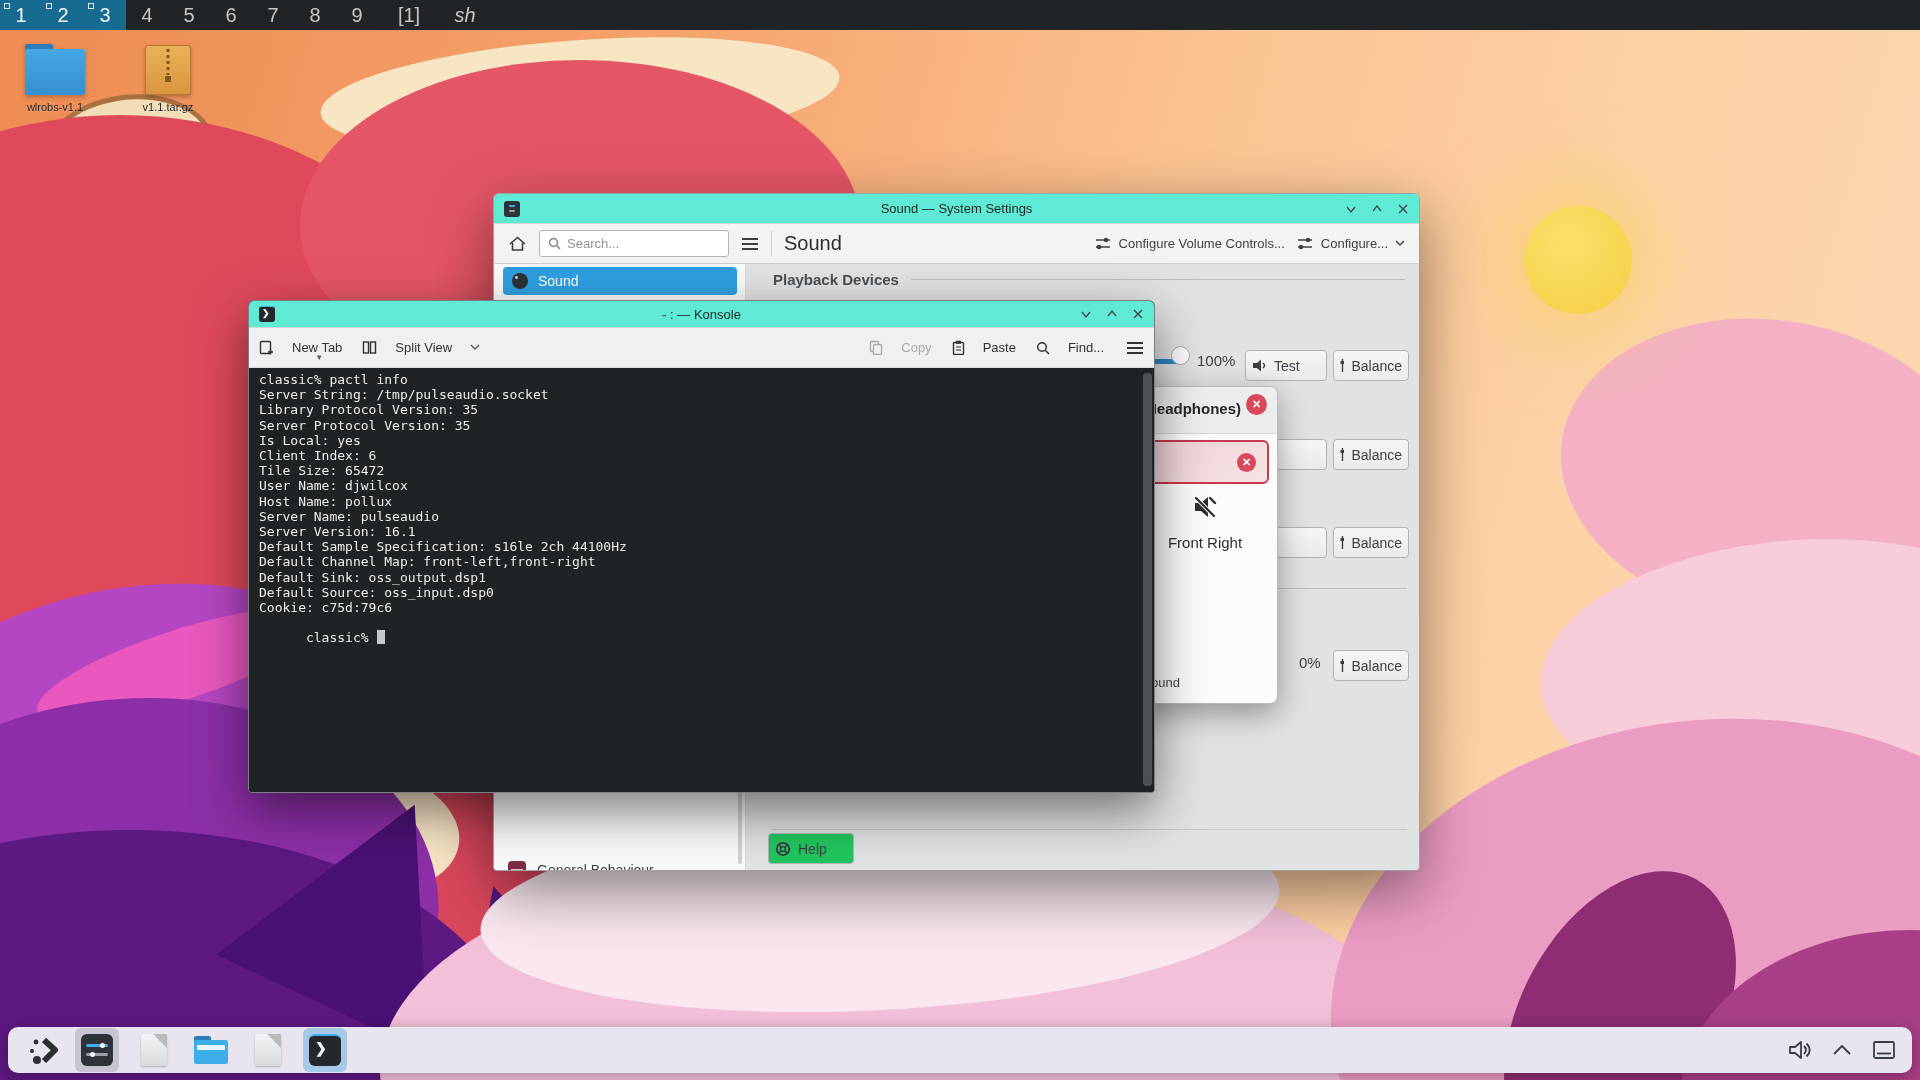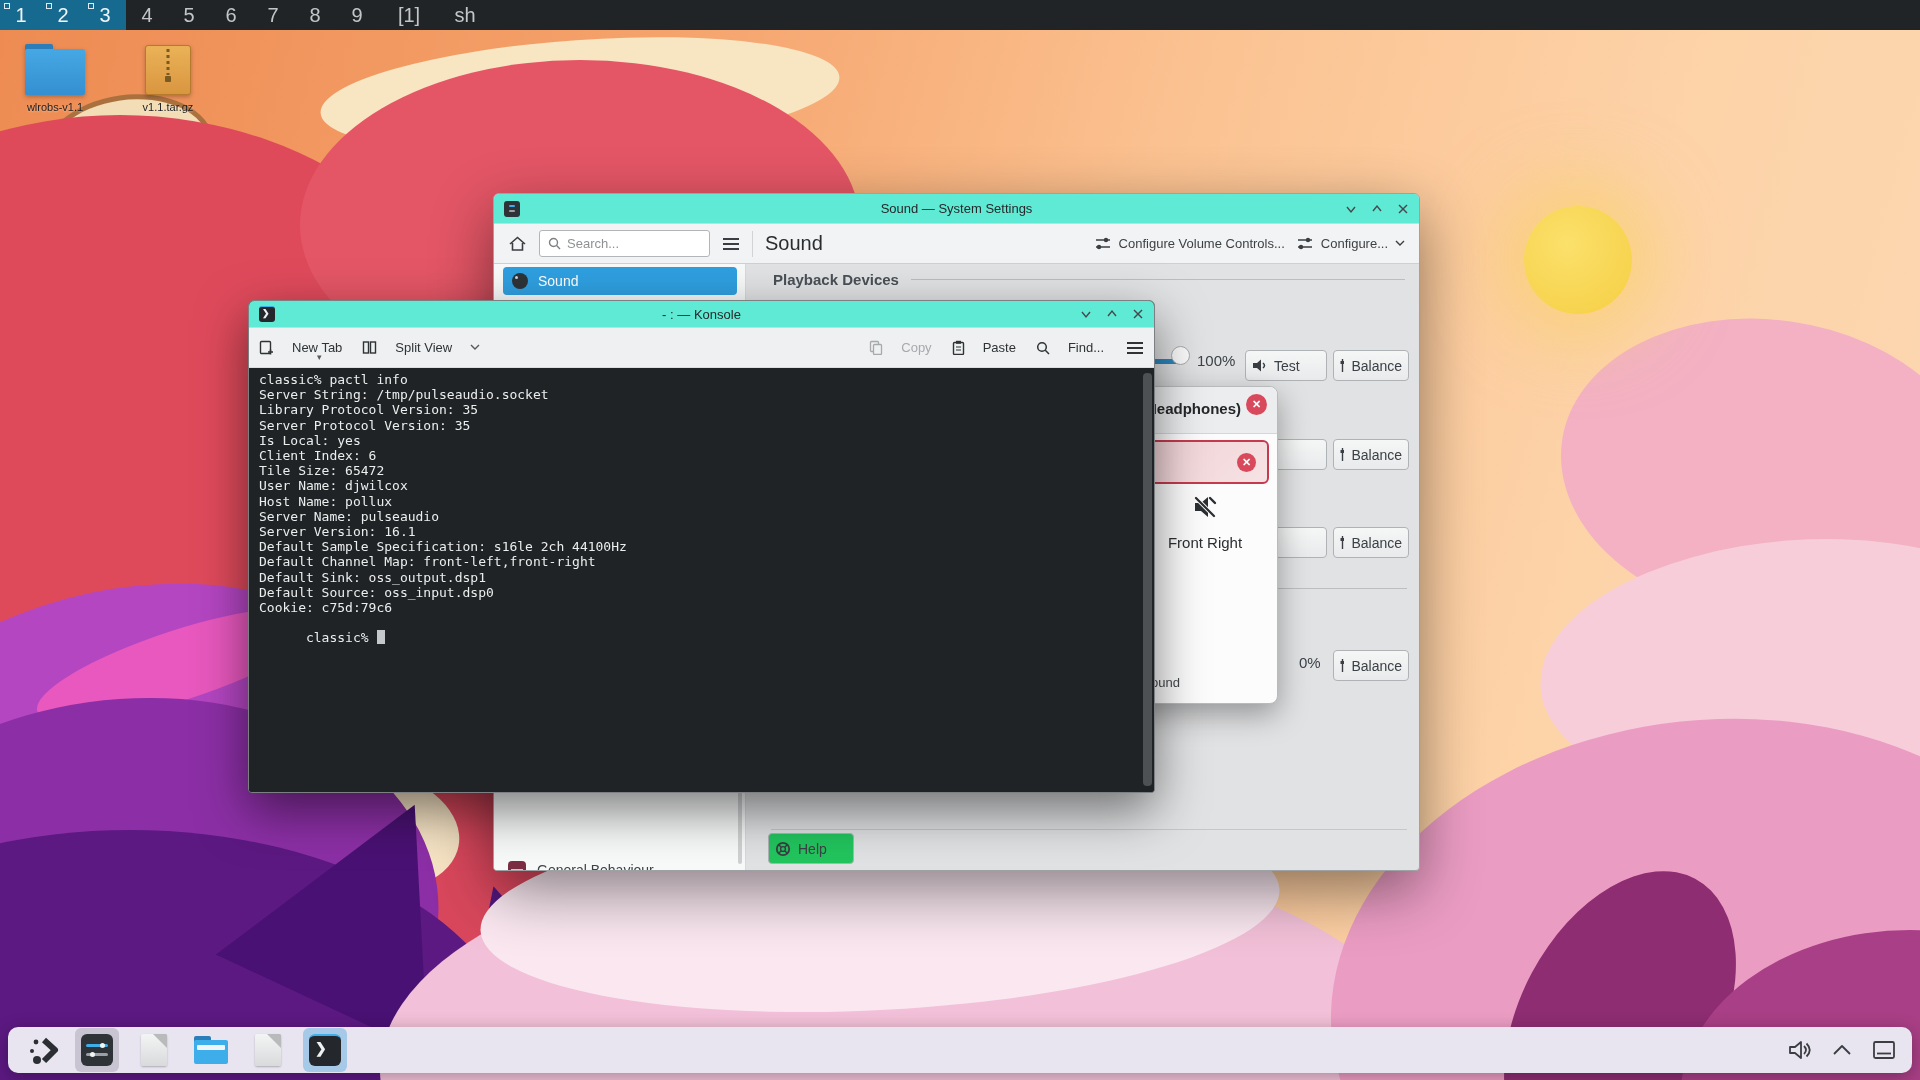--- a/index.html
+++ b/index.html
@@ -43,21 +43,21 @@
   .btn{display:inline-flex;align-items:center;justify-content:flex-start;gap:7px;
     background:linear-gradient(#f5f6f6,#e9eaeb);border:1px solid #b0b3b5;border-radius:4px;
     font-size:14px;color:#3b4146;height:31px;}
 
   
   #settings{position:absolute;left:493px;top:193px;width:927px;height:678px;z-index:10;
     border-radius:6px 6px 4px 4px;overflow:hidden;box-shadow:0 20px 60px rgba(0,0,0,.45);
     background:#e1e2e3;border:1px solid #9fa2a4;}
   #settings .toolbar{position:absolute;left:0;top:30px;width:100%;height:40px;background:#f2f3f4;
     border-bottom:1px solid #cfd0d1;display:flex;align-items:center;padding:0 14px;gap:12px;}
-  .search-box{width:171px;height:27px;background:#fff;border:1px solid #b3b6b8;border-radius:3px;
+  .search-box{width:190px;height:27px;background:#fff;border:1px solid #b3b6b8;border-radius:3px;
     display:flex;align-items:center;padding:0 8px;gap:6px;}
   .search-box span{font-size:13px;color:#8f9294;}
   .tool-divider{width:1px;height:26px;background:#d2d3d4;}
   .page-title{font-size:20px;color:#2a2d2f;}
   .tool-action{display:flex;align-items:center;gap:7px;font-size:13px;color:#3d4246;}
   #settings .sidebar{position:absolute;left:0;top:70px;width:252px;bottom:0;background:#f8f9f9;
     border-right:1px solid #d8d9da;}
   .side-sel{position:absolute;left:9px;top:3px;width:234px;height:28px;background:#2f9fe0;border-radius:4px;
     display:flex;align-items:center;gap:10px;padding:0 9px;color:#fff;font-size:14px;}
   .knob-icon{width:16px;height:16px;border-radius:50%;background:#2e3338;position:relative;flex:none;}
@@ -186,21 +186,21 @@
         <span>7</span>
       </div>
       <div class="ws-tag">
         <span>8</span>
       </div>
       <div class="ws-tag">
         <span>9</span>
       </div>
     </div>
   <div class="ws-cell" style="width:62px;">[1]</div>
-  <div class="ws-cell" style="width:50px;">sh</div>
+  <div class="ws-cell" style="width:50px;font-style:italic;">sh</div>
 </div>
 
 <div class="desk-icon" style="left:7px;top:42px;">
   <div class="folder-glyph">
     <div class="folder-flap"></div>
       <div class="folder-body"></div>
   </div>
   <div class="desk-label">wlrobs-v1.1</div>
 </div>
 <div class="desk-icon" style="left:120px;top:42px;">

